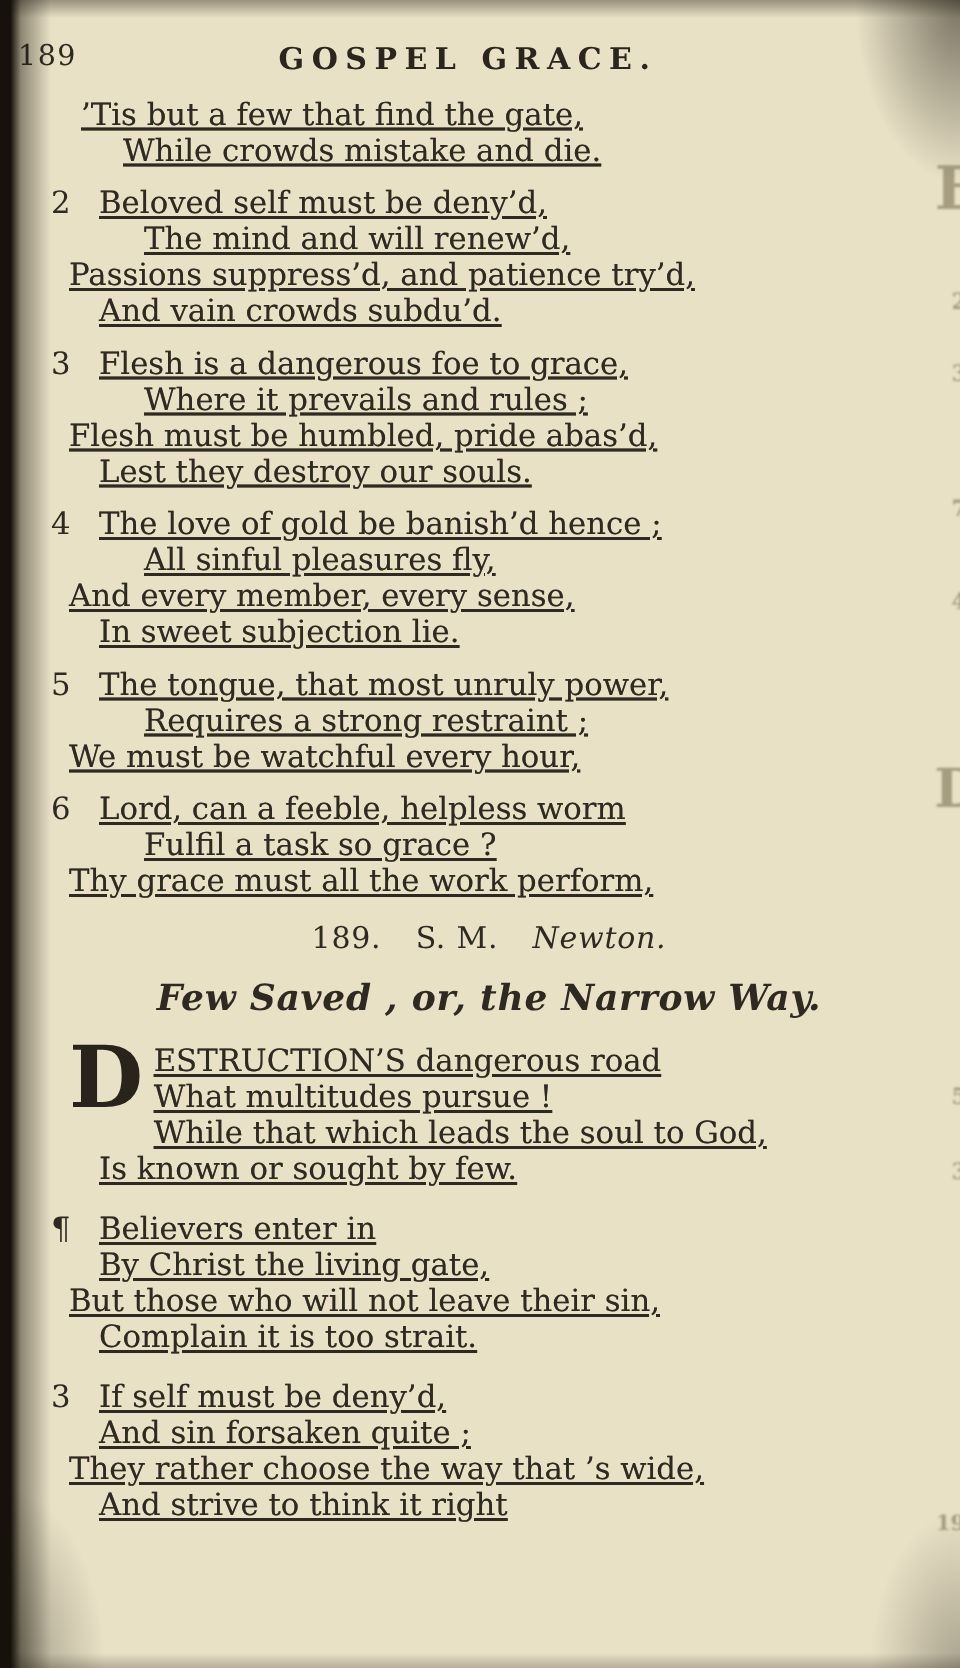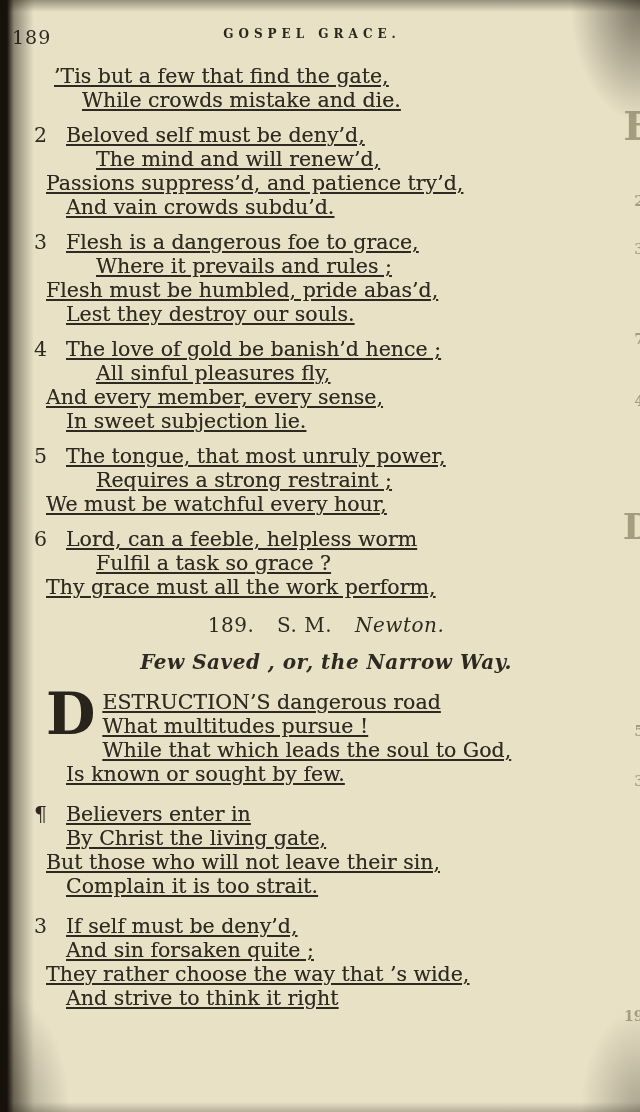--- a/index.html
+++ b/index.html
@@ -23,40 +23,40 @@
       #e9e1c6;
   }
   .edge-left {
     position:absolute; left:0; top:0; bottom:0; width:34px; z-index:6;
     background:linear-gradient(to right,#16120b 0,#16120b 7px, rgba(30,24,14,.45) 14px, rgba(30,24,14,0) 34px);
     pointer-events:none;
   }
   .header { position:relative; height:30px; margin-bottom:10px; }
   .pagenum { position:absolute; left:-34px; top:2px; font-size:19px; letter-spacing:1px; }
   .running-title {
-    text-align:center; font-size:12px; font-weight:700;
+    text-align:center; font-size:20px; font-weight:700;
     letter-spacing:5px; transform:translateX(-14px); padding-top:3px;
     color:#2a261e;
   }
   .line { font-size:20.5px; line-height:24px; white-space:nowrap; text-shadow:0 0 .4px rgba(46,42,33,.55);text-decoration:underline; }
   .ind-0 { margin-left:0; }
   .ind-1 { margin-left:20px; }
   .ind-2 { margin-left:50px; }
   .ind-o1 { margin-left:8px; }
   .ind-o2 { margin-left:36px; }
   .ind-d2 { margin-left:14px; }
   .stanza { position:relative; margin-bottom:11px; }
   .num { position:absolute; left:-12px; top:0; font-size:20.5px; }
   .h2 .stanza { margin-bottom:16px; }
   .h2head { text-align:center; font-size:20px; margin-top:14px; letter-spacing:.5px; }
   .h2head .gap { display:inline-block; width:16px; }
   .it { font-style:italic;text-align:right; }
   .subtitle {
     text-align:center; font-style:italic; font-weight:600;
-    font-size:20px; margin-top:13px; letter-spacing:.5px;
+    font-size:24px; margin-top:13px; letter-spacing:.5px;
   }
   .first-189 { margin-top:16px; }
   .dropcap {
     float:left; font-size:57px; line-height:46px; height:48px;
     font-weight:600; margin:1px 7px 0 0; color:#28241c;
   }
   .bleed {
     position:absolute; right:0; z-index:5;
     color:rgba(112,102,72,.55); font-weight:700;
     transform:translateX(45%); filter:blur(.6px);

